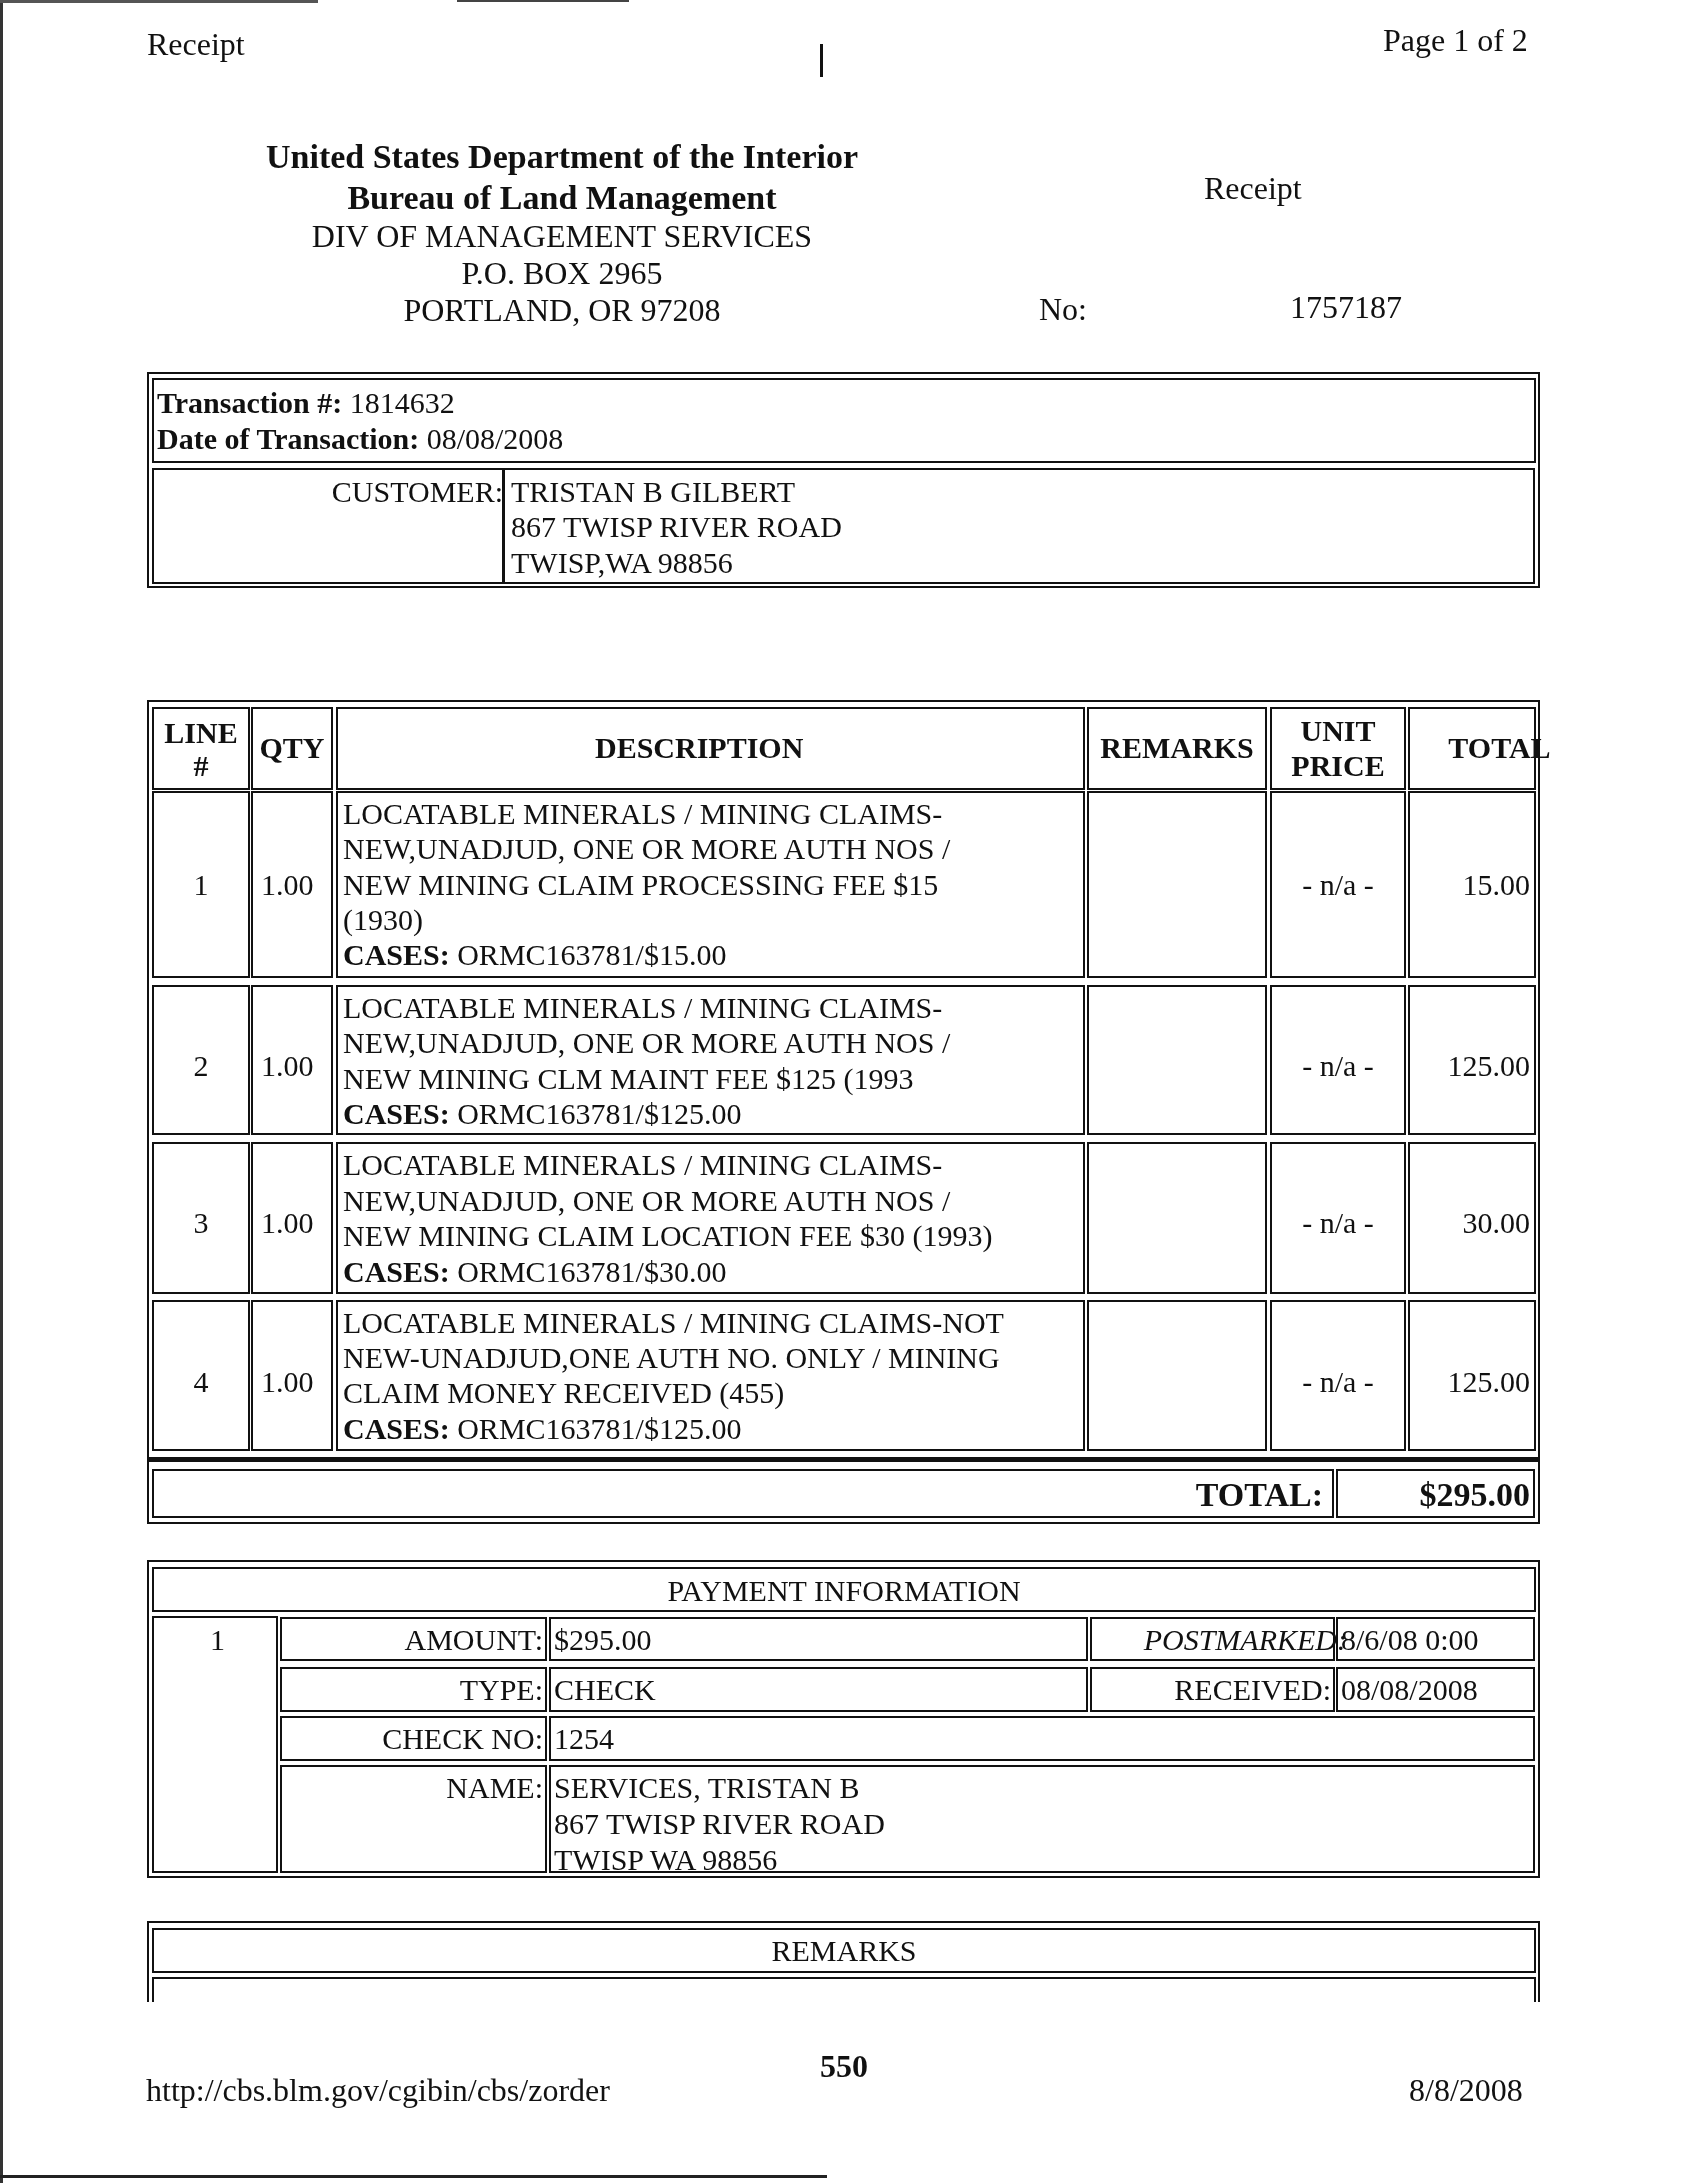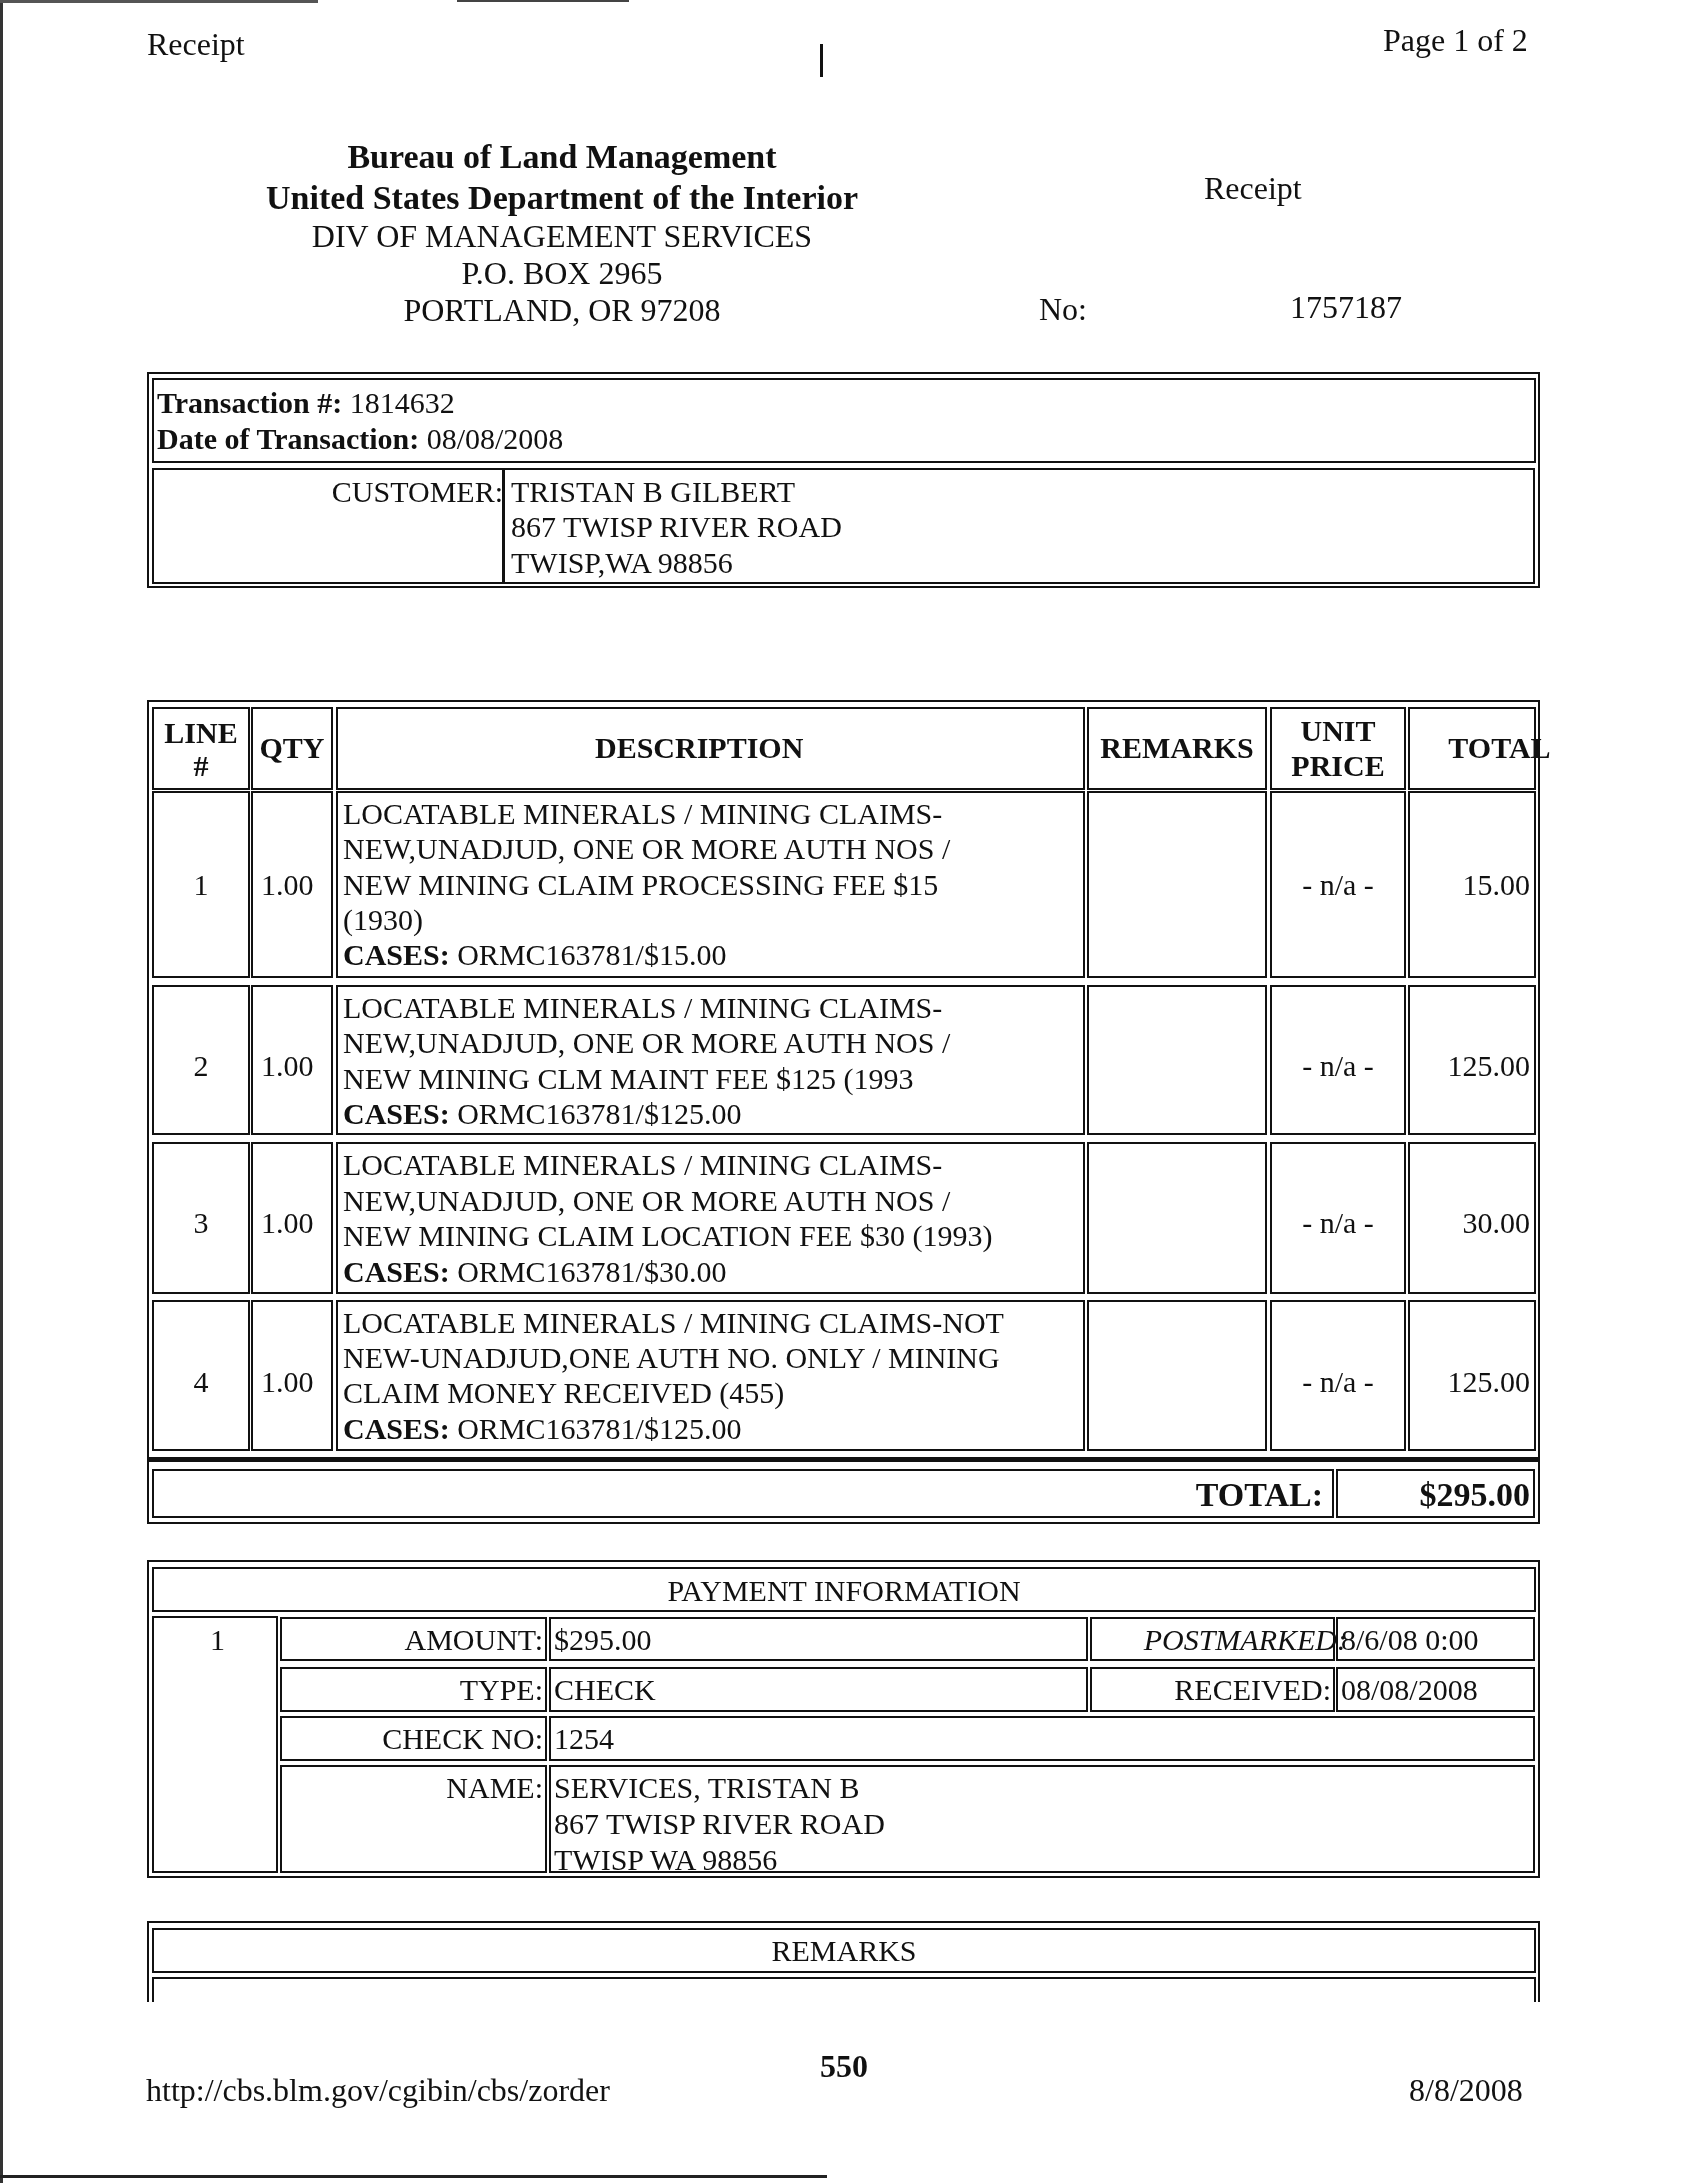--- a/index.html
+++ b/index.html
@@ -33,22 +33,22 @@
 <div class="scan-edge-left"></div>
 <div class="scan-top"></div>
 <div class="scan-top2"></div>
 <div class="scan-bottom"></div>
 
 <div class="abs t48" style="left:147px; top:28px;">Receipt</div>
 <div class="abs t48" style="left:1383px; top:24px;">Page 1 of 2</div>
 <div class="abs" style="left:820px; top:44px; width:3.3px; height:33px; background:#111;"></div>
 
 <div class="lh" style="top:136px;">
+  <div class="bold">United States Department of the Interior</div>
   <div class="bold">Bureau of Land Management</div>
-  <div class="bold">United States Department of the Interior</div>
   <div>DIV OF MANAGEMENT SERVICES</div>
   <div>P.O. BOX 2965</div>
   <div>PORTLAND, OR 97208</div>
 </div>
 
 <div class="abs t48" style="left:1204px; top:172px;">Receipt</div>
 <div class="abs t48" style="left:1039px; top:293px;">No:</div>
 <div class="abs t48" style="left:1290px; top:291px;">1757187</div>
 
 <div class="dbox" style="left:147px; top:372px; width:1393px; height:216px; border-width:2px;"></div>

